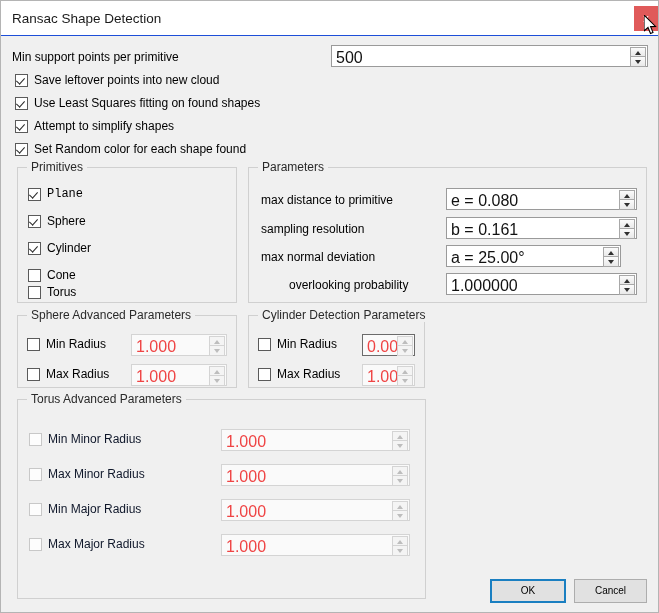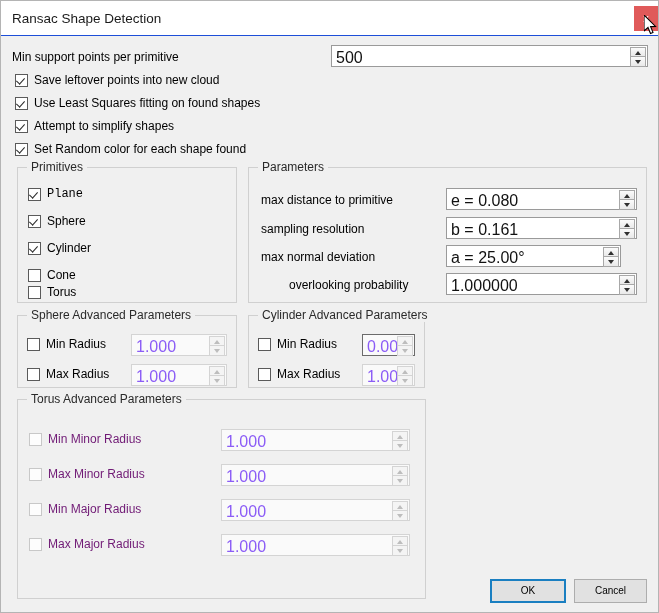--- a/index.html
+++ b/index.html
@@ -81,41 +81,41 @@
   }
   .cb.disabled {
     border-color: #c8c8c8;
     background: #fdfdfd;
   }
   .cb-label {
     position: absolute;
     white-space: nowrap;
     font-size: 12px;
   }
-  .cb-label.dim { color: #701a75; }
+  .cb-label.dim { color: #0f172a; }
   
   .spin {
     position: absolute;
     box-sizing: border-box;
     background: #ffffff;
     border: 1px solid #9a9a9a;
     height: 22px;
   }
   .spin .val {
     position: absolute;
     left: 4px; top: 3px;
     font-size: 16px;
     color: #111111;
     white-space: nowrap;
   }
   .spin.dis {
     border-color: #d4d4d4;
     background: #fafafa;
   }
-  .spin.dis .val { color: #8b5cf6; }
+  .spin.dis .val { color: #ef4444; }
   .spin.hot { border-color: #6b6b6b; }
   .spin-btns {
     position: absolute;
     right: 1px; top: 1px;
     width: 16px; height: 20px;
     box-sizing: border-box;
     cursor: pointer;
   }
   .spin-btns .sb {
     position: relative;
@@ -282,21 +282,21 @@
     <div class="spin dis" style="left:113px; top:48px; width:96px;">
       <span class="val">1.000</span>
       <div class="spin-btns">
         <div class="sb up"></div>
         <div class="sb dn"></div>
       </div>
     </div>
   </div>
 
   <div class="grp" style="left:247px; top:314px; width:177px; height:73px;">
-    <div class="grp-title">Cylinder Advanced Parameters</div>
+    <div class="grp-title">Cylinder Detection Parameters</div>
 
     <div class="cb" style="left:9px; top:22px;"></div>
     <div class="cb-label" style="left:28px; top:21px;">Min Radius</div>
     <div class="spin dis hot" style="left:113px; top:18px; width:53px;">
       <span class="val">0.001</span>
       <div class="spin-btns">
         <div class="sb up"></div>
         <div class="sb dn"></div>
       </div>
     </div>

